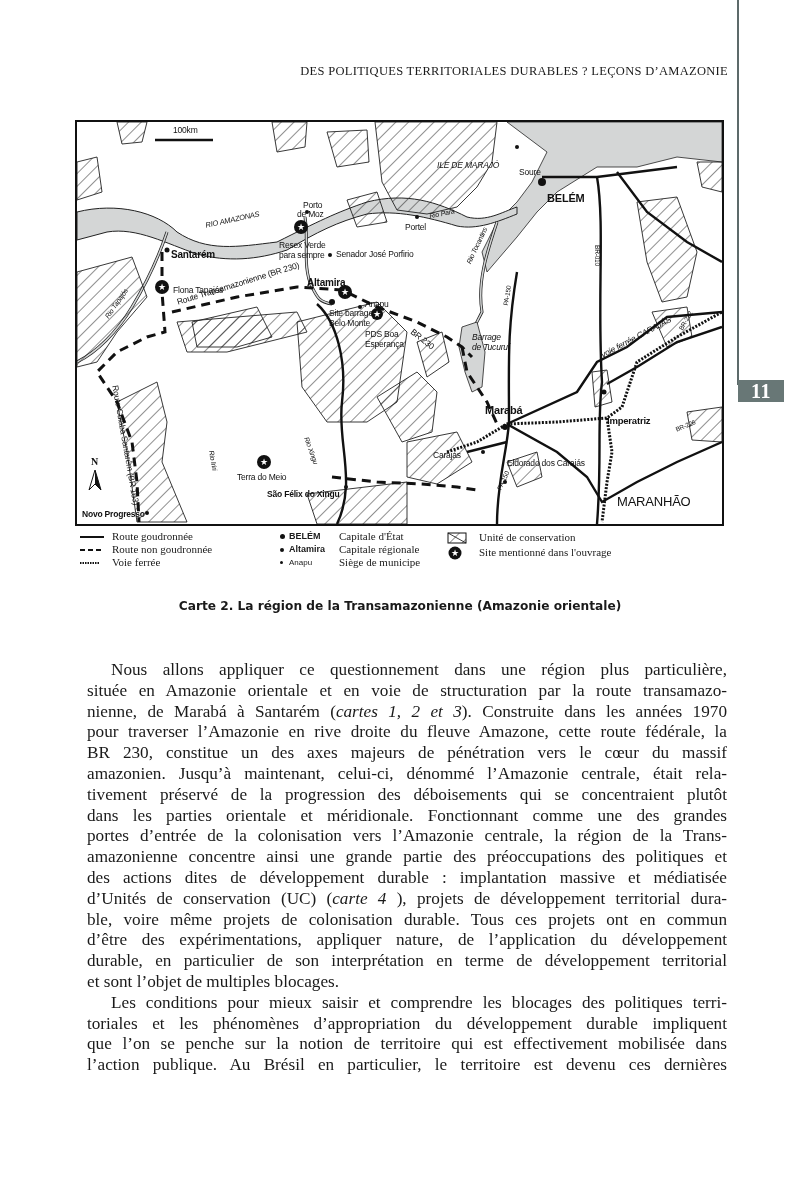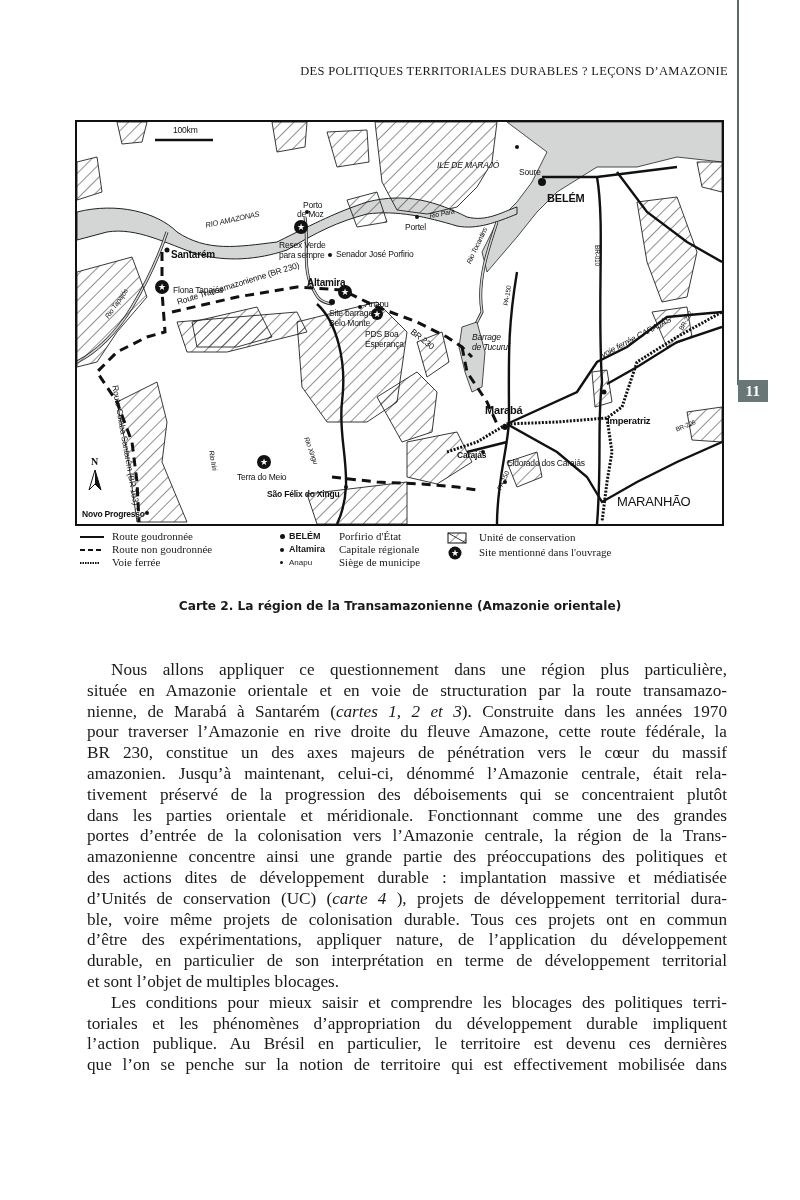--- a/index.html
+++ b/index.html
@@ -1,18 +1,18 @@
 <!DOCTYPE html>
 <html><head>
 <meta charset="utf-8">
 <style>
   html, body { margin: 0; padding: 0; background: #ffffff; }
   body { width: 800px; height: 1200px; position: relative; overflow: hidden; font-family: "Liberation Serif", "DejaVu Serif", serif; color: #1a1a1a; }
   .edge-rule { position: absolute; left: 737px; top: 0; width: 2px; height: 385px; background: #5d6a6a; }
-  .page-tab { position: absolute; left: 738px; top: 380px; width: 30px; height: 22px; background: #687776; color: #fff; font-family: "Liberation Serif", serif; font-weight: bold; font-size: 15px; line-height: 22px; text-align: center; letter-spacing: 0.5px; }
+  .page-tab { position: absolute; left: 738px; top: 380px; width: 46px; height: 22px; background: #687776; color: #fff; font-family: "Liberation Serif", serif; font-weight: bold; font-size: 20px; line-height: 22px; text-align: center; letter-spacing: 0.5px; }
   .running-head { position: absolute; right: 72px; top: 64px; font-size: 12.5px; letter-spacing: 0.3px; text-transform: uppercase; font-variant: small-caps; }
   .map-frame { position: absolute; left: 75px; top: 120px; width: 645px; height: 402px; border: 2px solid #111; background: #fff; overflow: hidden; }
   .map-frame svg { position: absolute; left: 0; top: 0; }
   .map-label { position: absolute; font-family: "Liberation Sans", "DejaVu Sans", sans-serif; font-size: 8.5px; font-weight: bold; white-space: nowrap; color: #111; letter-spacing: -0.2px; }
   .map-label.big { font-size: 11px; }
   .map-label.it { font-style: italic; font-weight: bold; }
   .legend { position: absolute; left: 75px; top: 530px; width: 650px; height: 50px; font-size: 11px; font-family: "Liberation Serif", serif; }
   .legend .col { position: absolute; top: 0; }
   .legend .row { height: 13px; line-height: 13px; display: flex; align-items: center; white-space: nowrap; }
   .legend .sym { display: inline-block; width: 26px; margin-right: 6px; }
@@ -168,21 +168,21 @@
   <span class="map-label" style="left:332px;top:212px;font-weight:normal;transform:rotate(38deg);">BR 230</span>
   <span class="map-label" style="left:420px;top:170px;font-weight:normal;font-size:6.5px;transform:rotate(-80deg);">PA-150</span>
   <span class="map-label it" style="left:395px;top:210px;font-weight:normal;">Barrage</span>
   <span class="map-label it" style="left:395px;top:220px;font-weight:normal;text-align:right;">de Tucuruí</span>
   <span class="map-label it" style="left:22px;top:178px;font-weight:normal;font-size:7px;transform:rotate(-55deg);">Rio Tapajós</span>
   <span class="map-label it" style="left:520px;top:210px;font-weight:normal;transform:rotate(-28deg);">voie ferrée CARAJÁS</span>
   <span class="map-label" style="left:598px;top:195px;font-weight:normal;font-size:6.5px;transform:rotate(-60deg);">BR-222</span>
   <span class="map-label big" style="left:408px;top:282px;font-size:11px;">Marabá</span>
   <span class="map-label big" style="left:530px;top:293px;font-size:9.5px;">Imperatriz</span>
   <span class="map-label" style="left:598px;top:300px;font-weight:normal;font-size:6.5px;transform:rotate(-22deg);">BR-226</span>
-  <span class="map-label" style="left:380px;top:328px;font-weight:bold;">Carajás</span>
+  <span class="map-label" style="left:356px;top:328px;font-weight:normal;">Carajás</span>
   <span class="map-label" style="left:430px;top:336px;font-weight:normal;">Eldorado dos Carajás</span>
   <span class="map-label" style="left:-12px;top:318px;font-weight:normal;transform:rotate(80deg);transform-origin:center;">Route Cuiaba Santarém (BR 163)</span>
   <span class="map-label it" style="left:126px;top:335px;font-weight:normal;font-size:7px;transform:rotate(80deg);">Rio Iriri</span>
   <span class="map-label it" style="left:220px;top:325px;font-weight:normal;font-size:7px;transform:rotate(70deg);">Rio Xingu</span>
   <span class="map-label" style="left:160px;top:350px;font-weight:normal;">Terra do Meio</span>
   <span class="map-label" style="left:190px;top:367px;">São Félix do Xingu</span>
   <span class="map-label big" style="left:540px;top:372px;font-weight:normal;font-size:13px;">MARANHÃO</span>
   <span class="map-label" style="left:5px;top:387px;">Novo Progresso</span>
   <span class="map-label" style="left:416px;top:355px;font-weight:normal;font-size:6.5px;transform:rotate(-65deg);">PA-150</span>
 </div>
@@ -205,21 +205,21 @@
         <svg class="sym" width="26" height="6">
           <line x1="0" y1="3" x2="20" y2="3" stroke="#111" stroke-width="2" stroke-dasharray="1.5,1"></line>
         </svg>
         <span>Voie ferrée</span>
       </div>
   </div>
   <div class="col" style="left:205px;">
     <div class="row">
         <span style="display:inline-block;width:5px;height:5px;border-radius:50%;background:#111;margin-right:4px;"></span>
         <span class="sans">BELÉM</span>
-        <span style="margin-left:6px;">Porfirio d'État</span>
+        <span style="margin-left:6px;">Capitale d'État</span>
       </div>
     <div class="row">
         <span style="display:inline-block;width:4px;height:4px;border-radius:50%;background:#111;margin-right:5px;"></span>
         <span class="sans">Altamira</span>
         <span style="margin-left:6px;">Capitale régionale</span>
       </div>
     <div class="row">
         <span style="display:inline-block;width:3px;height:3px;border-radius:50%;background:#111;margin-right:6px;"></span>
         <span class="sans small">Anapu</span>
         <span style="margin-left:6px;">Siège de municipe</span>
@@ -259,15 +259,15 @@
   <span class="ln">portes d’entrée de la colonisation vers l’Amazonie centrale, la région de la Trans-</span>
   <span class="ln">amazonienne concentre ainsi une grande partie des préoccupations des politiques et</span>
   <span class="ln">des actions dites de développement durable : implantation massive et médiatisée</span>
   <span class="ln"><span>d’Unités de conservation (UC) (</span><i>carte 4</i><span> ), projets de développement territorial dura-</span></span>
   <span class="ln">ble, voire même projets de colonisation durable. Tous ces projets ont en commun</span>
   <span class="ln">d’être des expérimentations, appliquer nature, de l’application du développement</span>
   <span class="ln">durable, en particulier de son interprétation en terme de développement territorial</span>
   <span class="ln last">et sont l’objet de multiples blocages.</span>
   <span class="ln first">Les conditions pour mieux saisir et comprendre les blocages des politiques terri-</span>
   <span class="ln">toriales et les phénomènes d’appropriation du développement durable impliquent</span>
+  <span class="ln">que l’on se penche sur la notion de territoire qui est effectivement mobilisée dans</span>
   <span class="ln">l’action publique. Au Brésil en particulier, le territoire est devenu ces dernières</span>
-  <span class="ln">que l’on se penche sur la notion de territoire qui est effectivement mobilisée dans</span>
 </div>
 
 </body></html>

